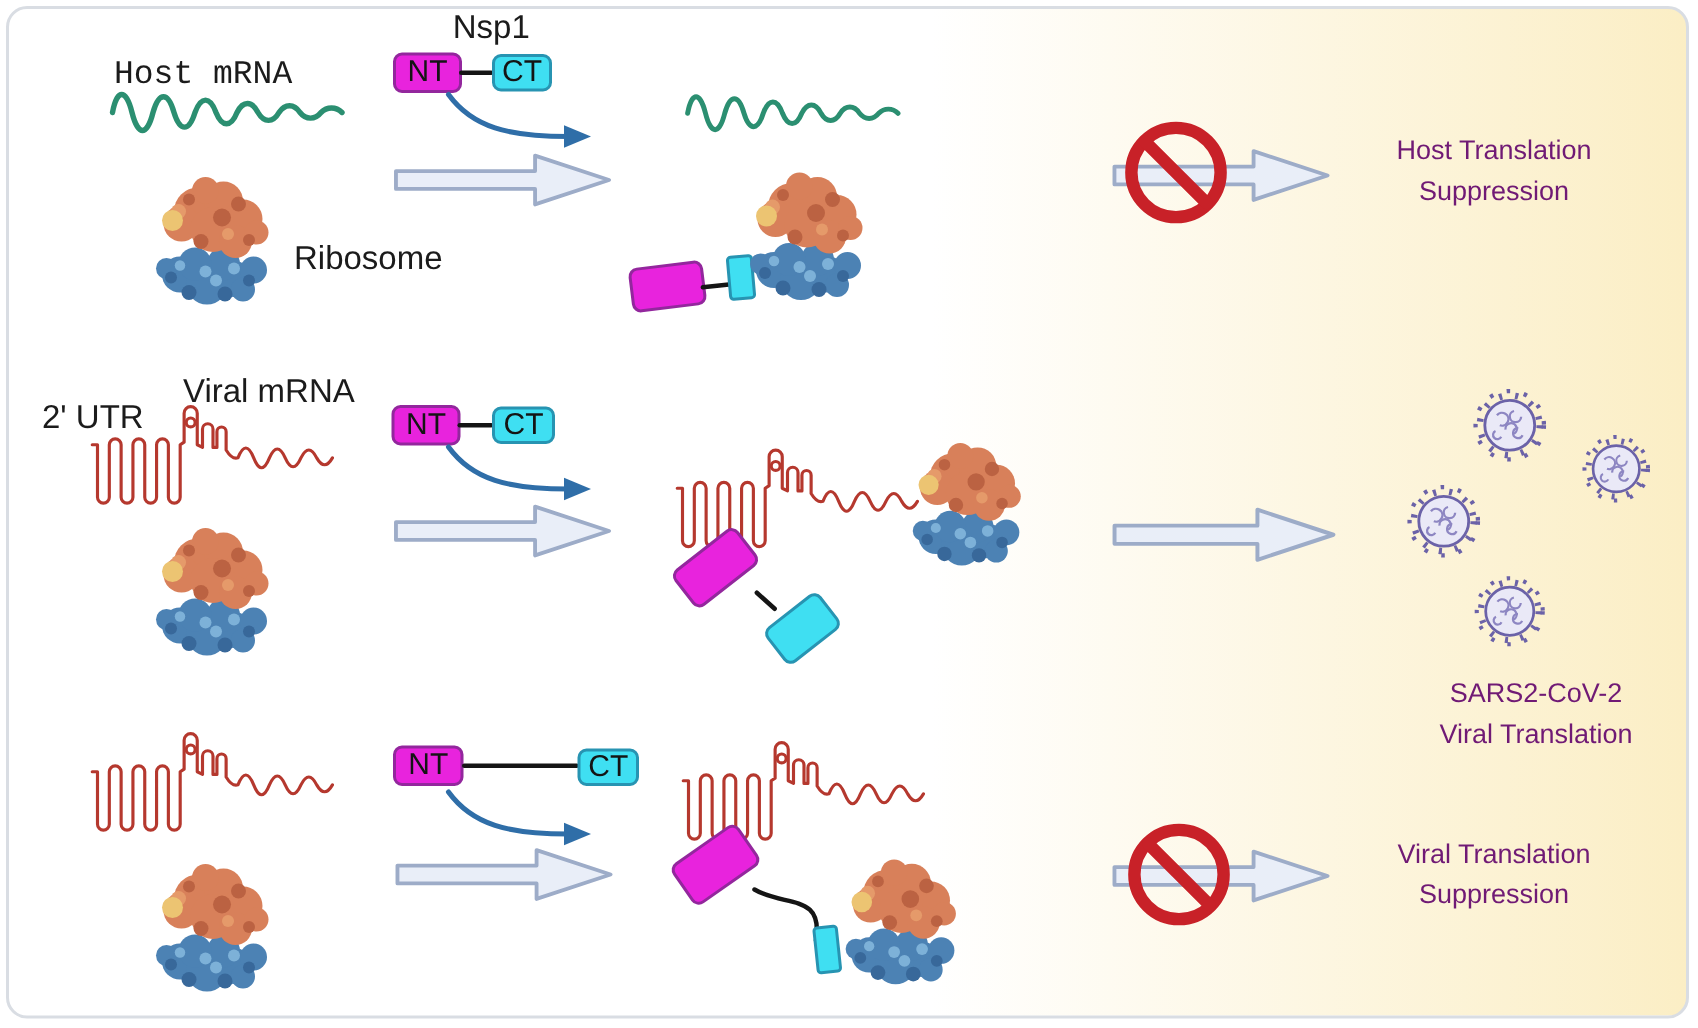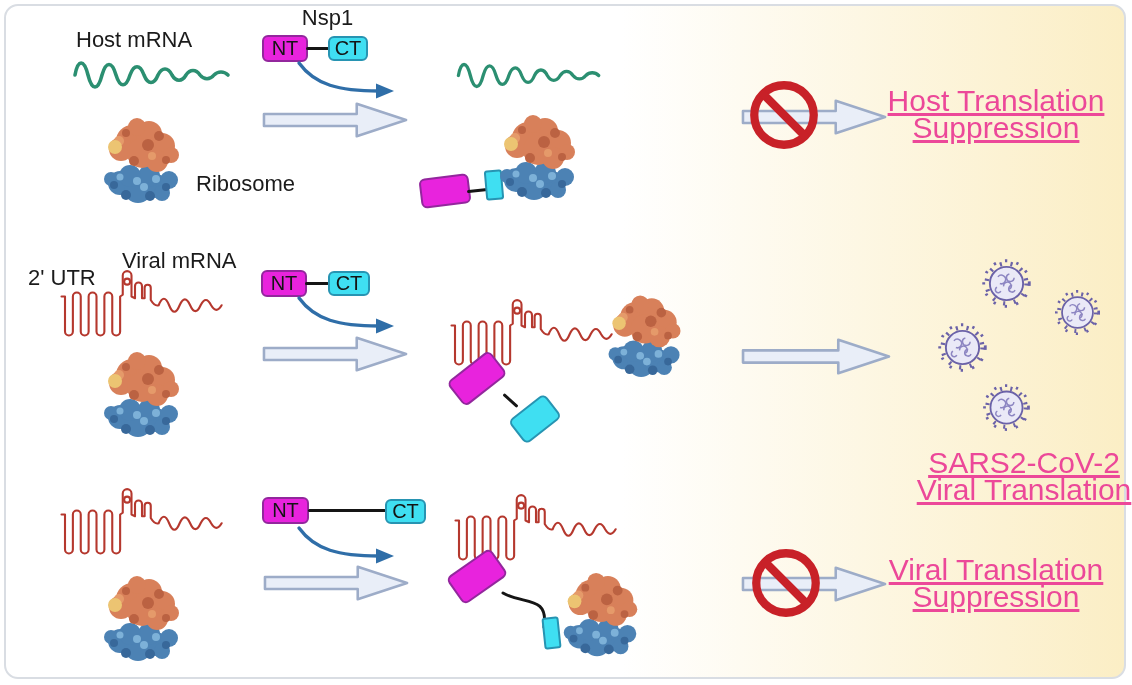--- a/index.html
+++ b/index.html
@@ -14,21 +14,21 @@
   }
   .abs{position:absolute;}
   .label{font-size:22px;color:#1b1b1b;white-space:nowrap;}
   .nt-box,.ct-box{
     display:flex;align-items:center;justify-content:center;
     font-size:20px;color:#141414;border-radius:6px;box-sizing:border-box;
   }
   .nt-box{background:var(--nt-fill,#e823dd);border:2px solid var(--nt-border,#93279d);}
   .ct-box{background:var(--ct-fill,#3fdff2);border:2px solid var(--ct-border,#2794b2);}
   .link{background:var(--linker,#151515);height:3px;border-radius:2px;}
-  .outcome{width:236px;text-align:center;font-size:30px;line-height:27px;color:#ec4899;text-decoration:underline;}
+  .outcome{width:236px;text-align:center;font-size:18px;line-height:27px;color:#701a75;}
   
   .wave{fill:none;stroke:var(--host-mrna,#2b8f71);stroke-width:3.6;stroke-linecap:round;}
   .vrna{fill:none;stroke:var(--viral-mrna,#b5382e);stroke-width:2.4;stroke-linecap:round;stroke-linejoin:round;}
   .pa{fill:var(--arrow-fill,#e9eef8);stroke:var(--arrow-border,#9dacc8);stroke-width:2.6;stroke-linejoin:round;}
   .ca{fill:none;stroke:var(--curve-arrow,#2f6ea8);stroke-width:3.4;stroke-linecap:round;}
   .cah{fill:var(--curve-arrow,#2f6ea8);}
   .nos{fill:none;stroke:var(--no-sign,#c82128);stroke-width:8.5;stroke-linecap:round;}
   .lnk{fill:none;stroke:var(--linker,#151515);stroke-width:3;stroke-linecap:round;}
   .vb{fill:var(--virus-fill,#eae9f7);stroke:var(--virus-outline,#6b62a8);stroke-width:2;}
   .vr1{fill:none;stroke:var(--virus-outline,#6b62a8);stroke-width:4.5;stroke-dasharray:2.2 9.2;}
@@ -112,28 +112,28 @@
       <path class="vi" d="M3,-10 a4,4 0 1 0 5,4"></path>
       <path class="vi" d="M-3,3 a4,4 0 1 1 6,3"></path>
       <path class="vi" d="M6,2 a3.5,3.5 0 1 0 3,5"></path>
       <path class="vi" d="M-10,4 a3,3 0 1 0 4,4"></path>
     </symbol>
   </defs>
 </svg>
 
 <div class="frame"></div>
 
-<div class="abs label" style="left:76px;top:27px;">Host mRNA</div>
+<div class="abs label" style="left:76px;top:37px;font-family:Liberation Mono, monospace;">Host mRNA</div>
 <svg class="abs" style="left:72px;top:57px;" width="160" height="36">
     <use href="#sym-hostwave" width="160" height="36"></use>
   </svg>
 <svg class="abs" style="left:92px;top:115px;" width="100" height="100">
     <use href="#sym-ribosome" width="100" height="100"></use>
   </svg>
-<div class="abs label" style="left:196px;top:171px;">Ribosome</div>
+<div class="abs label" style="left:196px;top:159px;">Ribosome</div>
 
 <div class="abs label" style="left:280px;top:5px;width:95px;text-align:center;">Nsp1</div>
 <div class="abs nt-box" style="left:262px;top:35px;width:46px;height:27px;">
     <span>NT</span>
   </div>
 <div class="abs link" style="left:306px;top:47px;width:23px;"></div>
 <div class="abs ct-box" style="left:328px;top:36px;width:40px;height:25px;">
     <span>CT</span>
   </div>
 <svg class="abs" style="left:293px;top:60px;" width="104" height="42">

